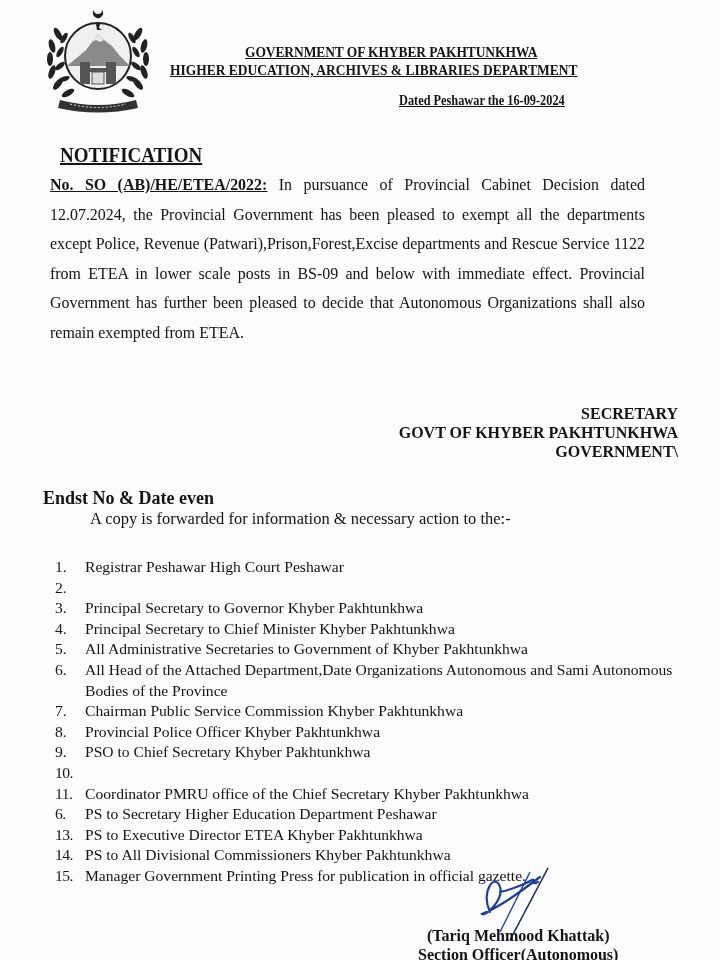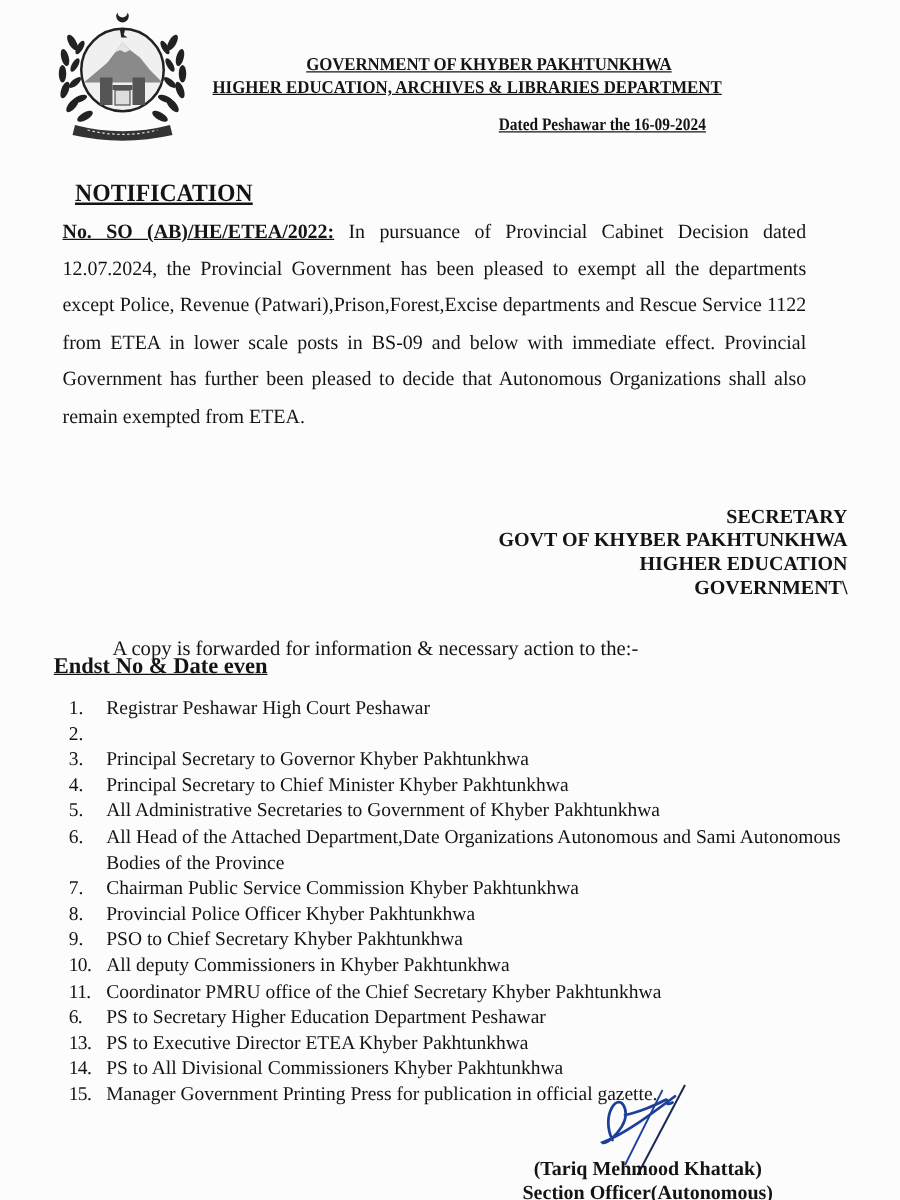--- a/index.html
+++ b/index.html
@@ -31,21 +31,21 @@
   .body-para {
     left:50px; top:171px; width:604px; font-size:16.2px; line-height:29.5px;
     text-align:justify; transform:scaleX(0.985); transform-origin:left top;
   }
   .body-para .ref { font-weight:bold; text-decoration:underline; }
   .sig-block {
     left:318px; top:404px; width:360px; text-align:right;
     font-family:"Liberation Serif", serif; font-weight:bold; font-size:16px; line-height:19px;
   }
   .endst {
-    left:43px; top:488px; font-size:18px; font-weight:bold; text-decoration:underline;margin-top:34px;
+    left:43px; top:488px; font-size:18px; font-weight:bold; 
   }
   .copy-line {
     left:90px; top:509px; font-size:16.5px;font-family:Liberation Serif, serif;
   }
   .dist-list {
     left:55px; top:557px; width:650px; font-size:15.6px; line-height:20.6px;
     margin:0; padding:0; list-style:none;
   }
   .dist-list li { display:flex; }
   .dist-list .num { width:30px; flex:none; }
@@ -108,21 +108,20 @@
 <div class="abs hdr2">HIGHER EDUCATION, ARCHIVES &amp; LIBRARIES DEPARTMENT</div>
 <div class="abs dated">Dated Peshawar the 16-09-2024</div>
 
 <div class="abs notif-title">NOTIFICATION</div>
 
 <div class="abs body-para"><span class="ref">No. SO (AB)/HE/ETEA/2022:</span><span> In pursuance of Provincial Cabinet Decision dated 12.07.2024, the Provincial Government has been pleased to exempt all the departments except Police, Revenue (Patwari),Prison,Forest,Excise departments and Rescue Service 1122 from ETEA in lower scale posts in BS-09 and below with immediate effect. Provincial Government has further been pleased to decide that Autonomous Organizations shall also remain exempted from ETEA.</span></div>
 
 <div class="abs sig-block">
   <div>SECRETARY</div>
   <div>GOVT OF KHYBER PAKHTUNKHWA</div>
-  <div>HIGHER EDUCATION</div>
   <div style="padding-left:20px">GOVERNMENT\</div>
 </div>
 
 <div class="abs endst">Endst No &amp; Date even</div>
 <div class="abs copy-line">A copy is forwarded for information &amp; necessary action to the:-</div>
 
 <ul class="abs dist-list">
   <li>
       <span class="num">1.</span>
       <span>Registrar Peshawar High Court Peshawar</span>
@@ -153,21 +152,20 @@
   <li>
       <span class="num">8.</span>
       <span>Provincial Police Officer Khyber Pakhtunkhwa</span>
     </li>
   <li>
       <span class="num">9.</span>
       <span>PSO to Chief Secretary Khyber Pakhtunkhwa</span>
     </li>
   <li>
       <span class="num two">10.</span>
-      <span>All deputy Commissioners in Khyber Pakhtunkhwa</span>
     </li>
   <li>
       <span class="num two">11.</span>
       <span>Coordinator PMRU office of the Chief Secretary Khyber Pakhtunkhwa</span>
     </li>
   <li>
       <span class="num two">6.</span>
       <span>PS to Secretary Higher Education Department Peshawar</span>
     </li>
   <li>

